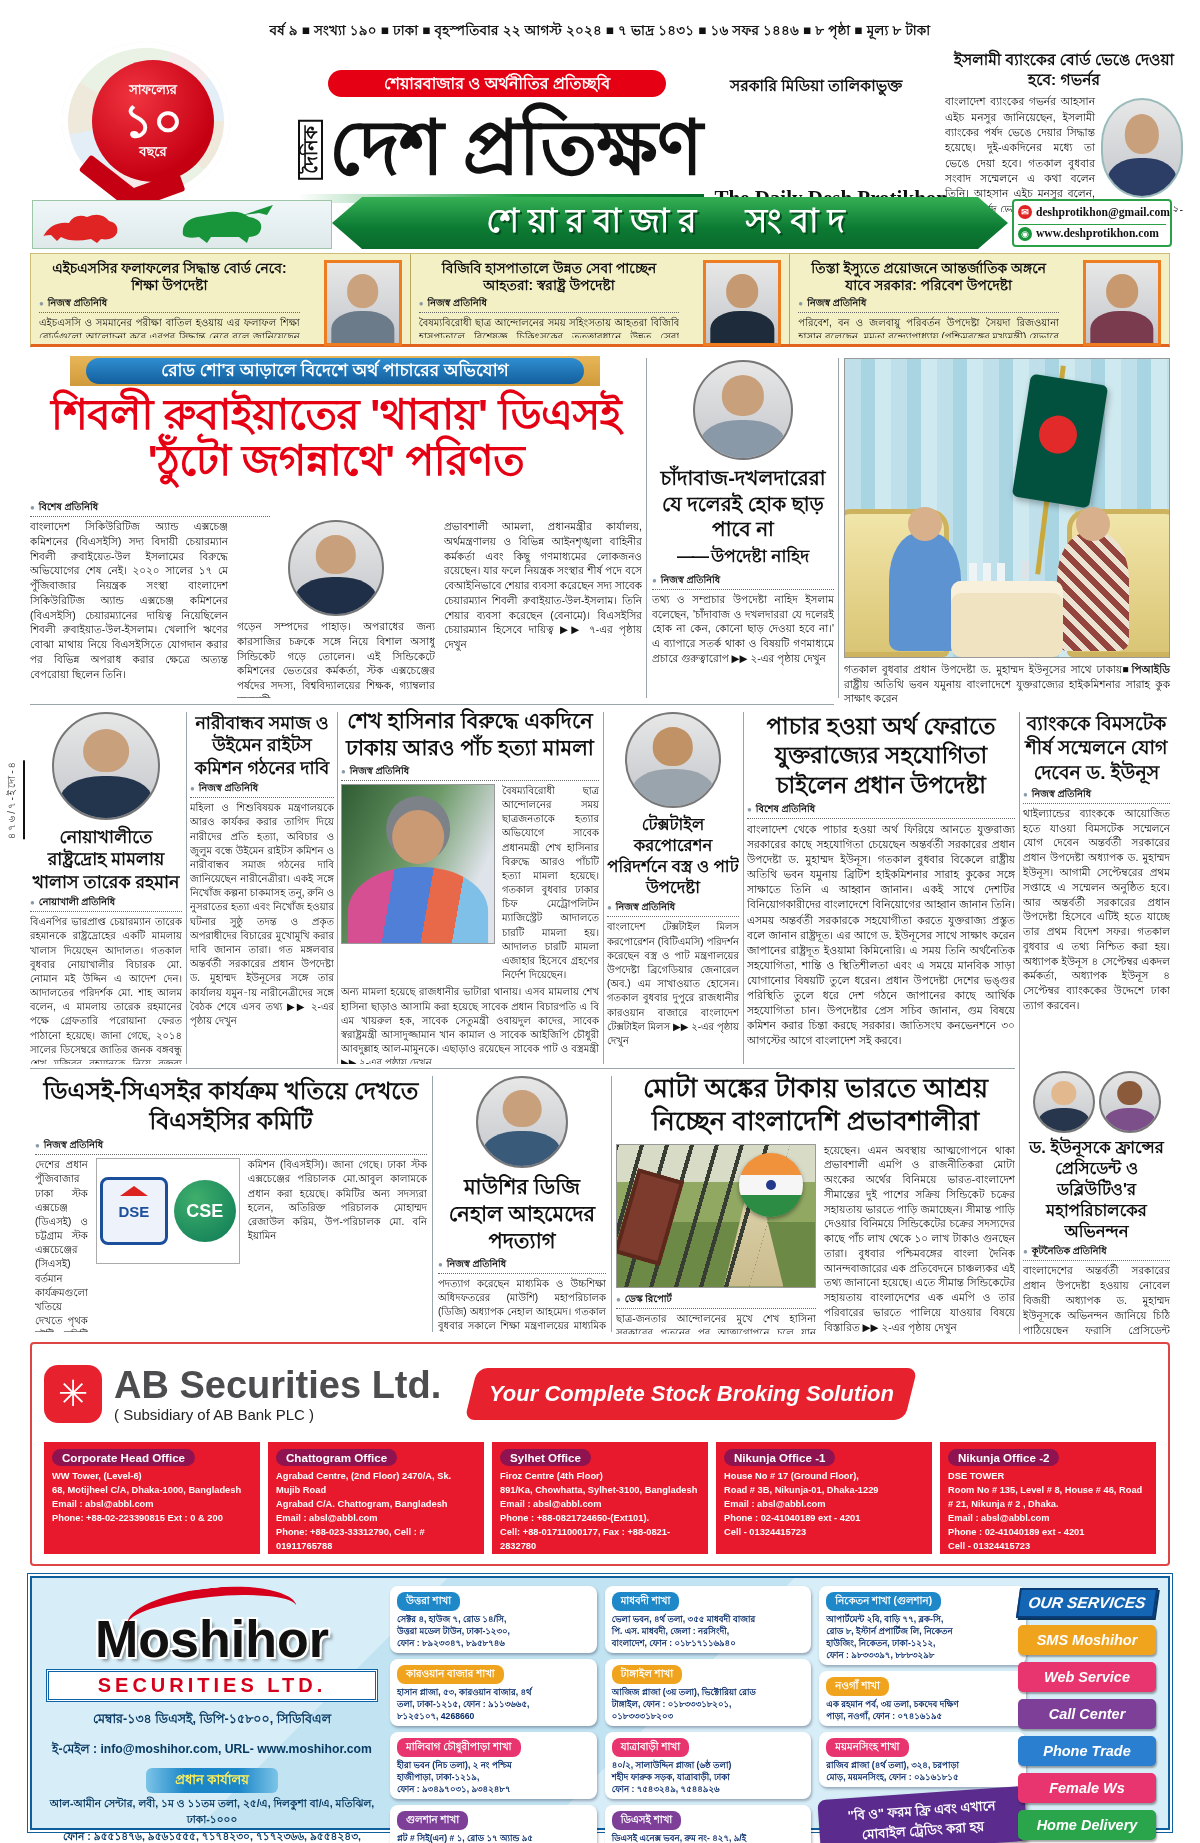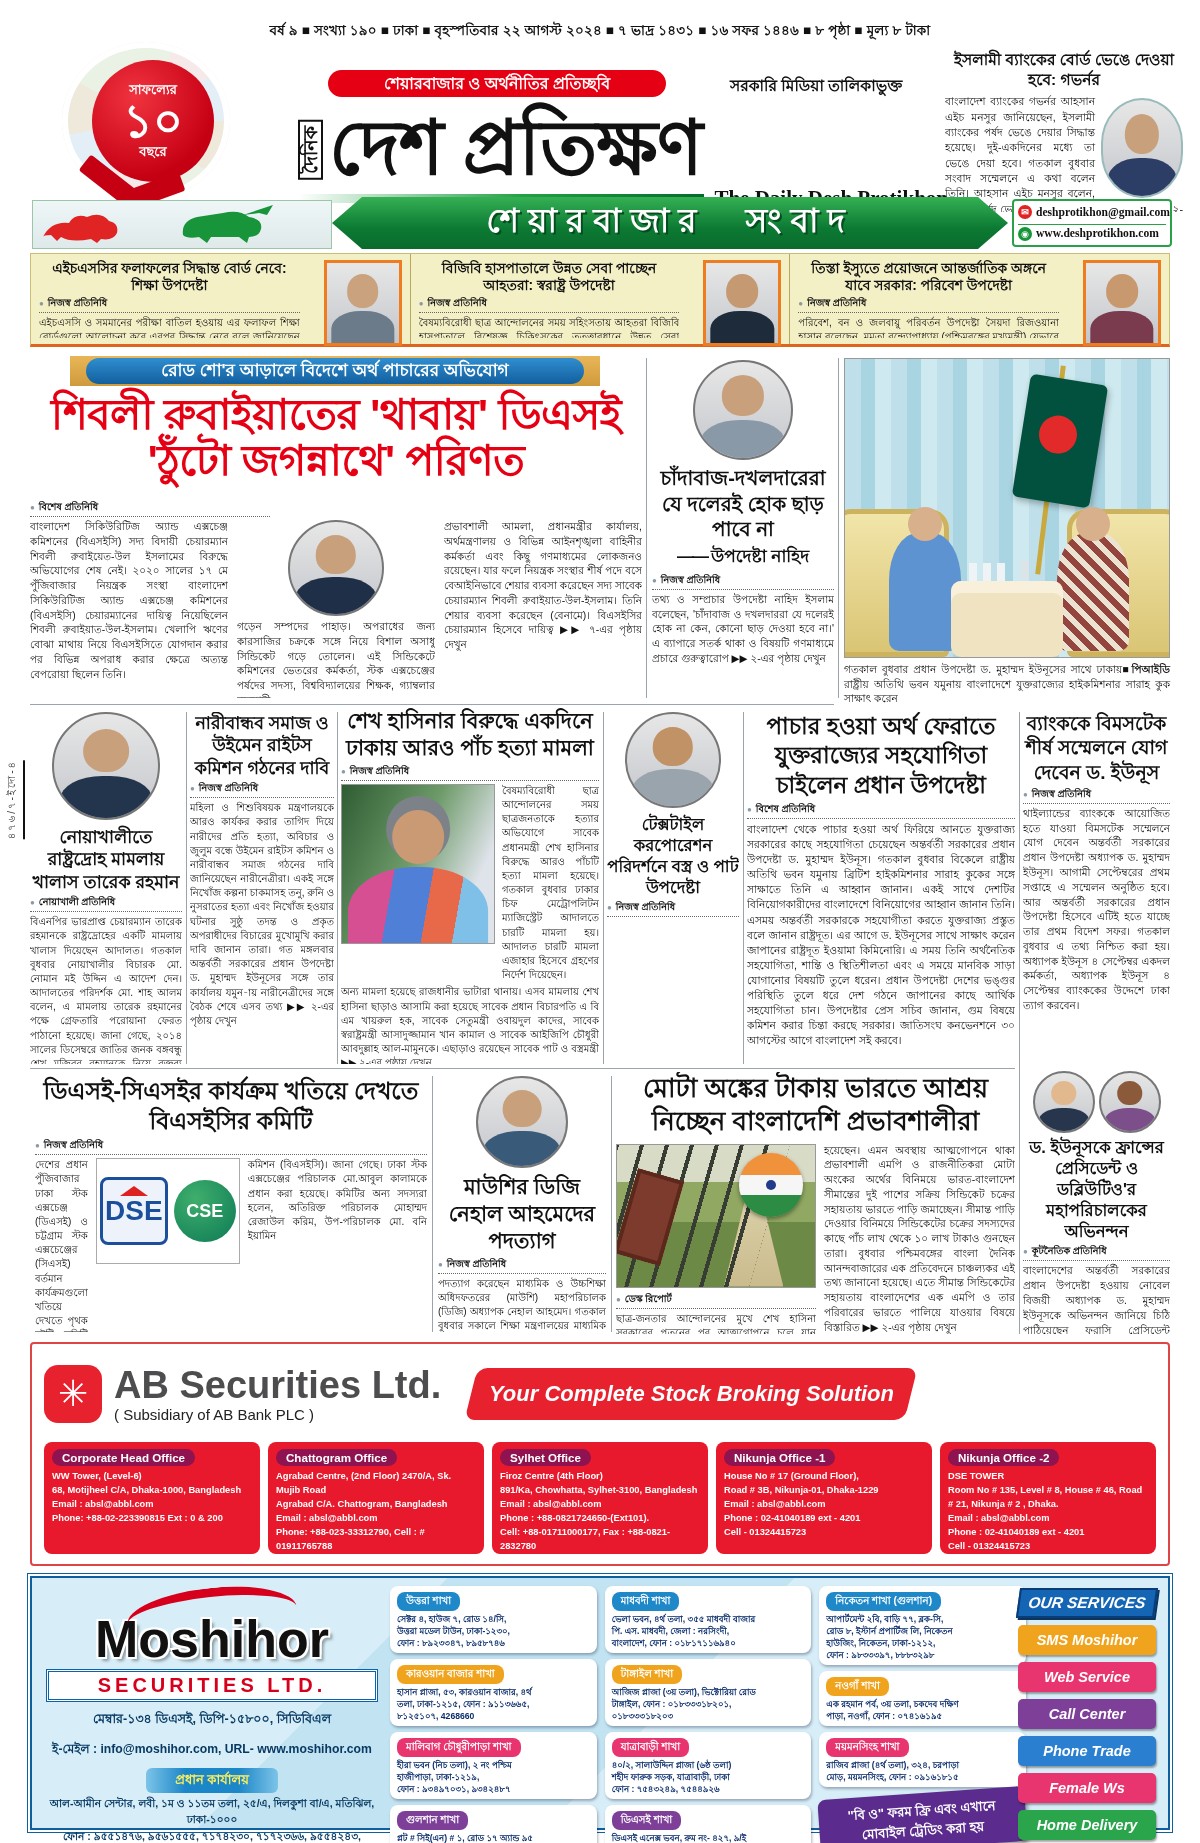--- a/index.html
+++ b/index.html
@@ -108,41 +108,41 @@
       background:linear-gradient(#d8dcc7 0 26%,#90a862 26% 54%,#6c8a46 54%)}
   .pb-road{position:absolute;right:16%;top:28%;width:30%;height:72%;background:linear-gradient(#ddd3ac,#cabb8d);clip-path:polygon(42% 0,58% 0,100% 100%,0 100%)}
   .pb-fence{position:absolute;left:-12%;top:-20%;width:85%;height:150%;transform:rotate(16deg);
       background:repeating-linear-gradient(90deg,#383d33 0 4px,rgba(0,0,0,0) 4px 24px);border-left:3px solid #383d33}
   .pb-gate{position:absolute;left:4%;top:20%;width:24%;height:62%;background:#7c3b2c;transform:rotate(16deg);box-shadow:inset 0 0 0 4px #5c281c}
   .pb-flag{position:absolute;right:12px;top:8px;width:64px;height:64px;border-radius:50%;box-shadow:0 2px 4px rgba(0,0,0,.4);
       background:linear-gradient(#f0913c 0 34%,#f6f6f6 34% 66%,#2c8c44 66%)}
   .pb-flag::after{content:"";position:absolute;left:50%;top:50%;width:10px;height:10px;border-radius:50%;transform:translate(-50%,-50%);background:#223a8c}
   
   .logos{display:flex;align-items:center;justify-content:space-around;background:#fff;border:1px solid #aaa;height:104px}
-  .dse-logo{width:62px;height:62px;border:3px solid #1b4f9c;border-radius:8px;color:#1b4f9c;font-weight:900;font-size:28px;
+  .dse-logo{width:62px;height:62px;border:3px solid #1b4f9c;border-radius:8px;color:#1b4f9c;font-weight:900;font-size:15px;
       display:flex;align-items:center;justify-content:center;position:relative;background:#eef3fb}
   .dse-logo::before{content:"";position:absolute;top:6px;left:50%;transform:translateX(-50%);border-left:14px solid transparent;border-right:14px solid transparent;border-bottom:10px solid #d22}
   .cse-logo{width:62px;height:62px;border-radius:50%;background:radial-gradient(circle at 35% 30%,#3fae6c,#0c7a55);color:#fff;font-weight:900;font-size:18px;display:flex;align-items:center;justify-content:center}
   
   .ab{left:30px;top:1342px;width:1140px;height:224px;border:2px solid #e04545;border-radius:4px;background:#fff;box-sizing:border-box;padding:8px 12px}
   .ab-top{display:flex;align-items:center;height:84px}
   .ab-logo{width:58px;height:58px;background:#e8212e;border-radius:14px;color:#fff;font-size:36px;line-height:58px;text-align:center;flex:none}
   .ab-names{margin-left:12px}
   .ab-brand{font-size:38px;font-weight:bold;color:#4d4d4f;line-height:1}
   .ab-sub{font-size:15px;color:#222;margin-top:2px}
   .ab-ribbon{margin-left:30px;width:440px;height:52px;background:#e8212e;border-radius:10px;transform:skewX(-14deg);
       display:flex;align-items:center;justify-content:center}
   .ab-ribbon span{transform:skewX(14deg);color:#fff;font-weight:bold;font-style:italic;font-size:22px}
   .ab-cs{margin-left:auto;width:170px;text-align:center}
   .ab-cs .t{font-weight:bold;font-size:15px}
   .ab-cs .box{border:2px solid #e8212e;border-radius:8px;margin-top:2px;padding:3px}
   .ab-cs .cu{color:#e8212e;font-weight:bold;font-size:12px}
   .ab-cs .ph1{color:#e8212e;font-weight:bold;font-size:13px;line-height:1.35}
   .ab-offices{display:flex;gap:8px;margin-top:6px}
-  .ab-card{flex:1;background:#e8192c;border-radius:8px;color:#fff;padding:6px 8px;box-sizing:border-box;height:112px;overflow:hidden}
+  .ab-card{flex:1;background:#e8192c;border-radius:0;color:#fff;padding:6px 8px;box-sizing:border-box;height:112px;overflow:hidden}
   .ab-card .hd{display:inline-block;background:#8f1350;border-radius:10px;padding:2px 10px;font-weight:bold;font-size:11.6px;margin-bottom:4px}
   .ab-card .tx{font-size:9.3px;line-height:1.5;white-space:pre-line;font-weight:bold}
   
   .mo{left:30px;top:1576px;width:1140px;height:254px;border:2px solid #0e5f9e;outline:1px solid #0e5f9e;outline-offset:2px;
       background:linear-gradient(135deg,#d7eef8 0 30%,#c2e4f2 30% 55%,#d7eef8 55%);box-sizing:border-box;padding:8px}
   .mo-left{position:absolute;left:14px;top:10px;width:332px}
   .mo-swoosh{width:170px;height:46px;border-top:9px solid #d6001c;border-radius:50%;margin:0 auto -30px;transform:rotate(-6deg)}
   .mo-brand{font-size:52px;font-weight:900;text-align:center;line-height:1;color:#111;
       text-shadow:2px 2px 0 #fff,-2px -2px 0 #fff,2px -2px 0 #fff,-2px 2px 0 #fff,4px 4px 3px rgba(0,0,0,.35)}
   .mo-secu{border:3px double #0c63a8;background:#fff;color:#d6001c;font-weight:900;font-size:20px;letter-spacing:4px;
@@ -321,20 +321,21 @@
       <div class="bd just" style="font-size:10px">বৈষম্যবিরোধী ছাত্র আন্দোলনের সময় ছাত্রজনতাকে হত্যার অভিযোগে সাবেক প্রধানমন্ত্রী শেখ হাসিনার বিরুদ্ধে আরও পাঁচটি হত্যা মামলা হয়েছে। গতকাল বুধবার ঢাকার চিফ মেট্রোপলিটন ম্যাজিস্ট্রেট আদালতে চারটি মামলা হয়। আদালত চারটি মামলা এজাহার হিসেবে গ্রহণের নির্দেশ দিয়েছেন।</div>
     </div>
     <div class="bd just" style="font-size:10px;margin-top:3px">অন্য মামলা হয়েছে রাজধানীর ভাটারা থানায়। এসব মামলায় শেখ হাসিনা ছাড়াও আসামি করা হয়েছে সাবেক প্রধান বিচারপতি এ বি এম খায়রুল হক, সাবেক সেতুমন্ত্রী ওবায়দুল কাদের, সাবেক স্বরা‌ষ্ট্রমন্ত্রী আসাদুজ্জামান খান কামাল ও সাবেক আইজিপি চৌধুরী আবদুল্লাহ আল-মামুনকে। এছাড়াও রয়েছেন সাবেক পাট ও বস্ত্রমন্ত্রী  ▶▶ ২-এর পৃষ্ঠায় দেখুন</div>
   </div>
 
   <div class="abs story clip" style="left:607px;top:712px;width:132px;height:352px">
     <span class="ph circ" style="width:92px;height:92px;display:block;margin:0 auto 6px;--suit:#9aa4ad;--skin:#c09266"></span>
     <h4 class="sh" style="font-size:16.5px">টেক্সটাইল করপোরেশন পরিদর্শনে বস্ত্র ও পাট উপদেষ্টা</h4>
     <div class="byline">নিজস্ব প্রতিনিধি</div>
     <div class="dotline"></div>
+    <div class="bd just" style="font-size:10px">বাংলাদেশ টেক্সটাইল মিলস করপোরেশন (বিটিএমসি) পরিদর্শন করেছেন বস্ত্র ও পাট মন্ত্রণালয়ের উপদেষ্টা ব্রিগেডিয়ার জেনারেল (অব.) এম সাখাওয়াত হোসেন। গতকাল বুধবার দুপুরে রাজধানীর কারওয়ান বাজারে বাংলাদেশ টেক্সটাইল মিলস  ▶▶ ২-এর পৃষ্ঠায় দেখুন</div>
   </div>
 
   <div class="abs story clip" style="left:747px;top:712px;width:268px;height:352px">
     <h4 class="sh" style="font-size:23px">পাচার হওয়া অর্থ ফেরাতে যুক্তরাজ্যের সহযোগিতা চাইলেন প্রধান উপদেষ্টা</h4>
     <div class="byline">বিশেষ প্রতিনিধি</div>
     <div class="dotline"></div>
     <div class="bd just" style="font-size:10.6px">বাংলাদেশ থেকে পাচার হওয়া অর্থ ফিরিয়ে আনতে যুক্তরাজ্য সরকারের কাছে সহযোগিতা চেয়েছেন অন্তর্বর্তী সরকারের প্রধান উপদেষ্টা ড. মুহাম্মদ ইউনূস। গতকাল বুধবার বিকেলে রাষ্ট্রীয় অতিথি ভবন যমুনায় ব্রিটিশ হাইকমিশনার সারাহ কুকের সঙ্গে সাক্ষাতে তিনি এ আহ্বান জানান। একই সাথে দেশটির বিনিয়োগকারীদের বাংলাদেশে বিনিয়োগের আহ্বান জানান তিনি। এসময় অন্তর্বর্তী সরকারকে সহযোগীতা করতে যুক্তরাজ্য প্রস্তুত বলে জানান রাষ্ট্রদূত। এর আগে ড. ইউনূসের সাথে সাক্ষাৎ করেন জাপানের রাষ্ট্রদূত ইওয়ামা কিমিনোরি। এ সময় তিনি অর্থনৈতিক সহযোগিতা, শান্তি ও স্থিতিশীলতা এবং এ সময়ে মানবিক সাড়া যোগানোর বিষয়টি তুলে ধরেন। প্রধান উপদেষ্টা দেশের ভঙ্গুর পরিস্থিতি তুলে ধরে দেশ গঠনে জাপানের কাছে আর্থিক সহযোগিতা চান। উপদেষ্টার প্রেস সচিব জানান, গুম বিষয়ে কমিশন করার চিন্তা করছে সরকার। জাতিসংঘ কনভেনশনে ৩০ আগস্টের আগে বাংলাদেশ সই করবে।</div>
   </div>
 
   <div class="abs story clip" style="left:1023px;top:712px;width:147px;height:622px">

